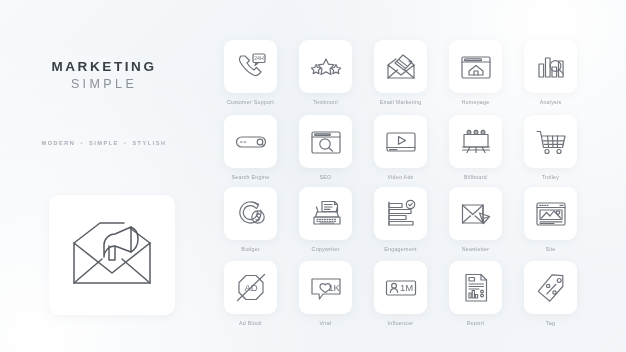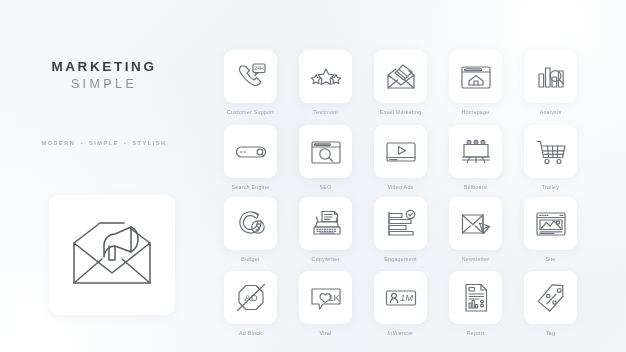--- a/index.html
+++ b/index.html
@@ -39,21 +39,21 @@
     box-shadow:0 2px 10px rgba(120,135,155,.09);
     display:flex;align-items:center;justify-content:center;
   }
 
   
   #grid{position:absolute;left:224px;top:40px;width:380px;height:280px;}
   .cell{position:absolute;width:53px;}
   .tile{
     width:53px;height:53px;background:#ffffff;border-radius:9px;
     box-shadow:0 2px 8px rgba(120,135,155,.085);
-    display:flex;align-items:center;justify-content:center;margin-top:10px;
+    display:flex;align-items:center;justify-content:center;
   }
   .tile svg{display:block;}
   .caption{
     margin-top:6px;width:53px;text-align:center;
     font-size:5.3px;font-weight:400;color:#9aa0a8;letter-spacing:.25px;
     white-space:nowrap;
   }
   .caption.wide{width:80px;margin-left:-13.5px;}
 </style>
 </head>
@@ -358,21 +358,21 @@
           <svg width="34" height="34" viewBox="0 0 34 34" fill="none" stroke="#6e737b" stroke-width="1.2" stroke-linecap="round" stroke-linejoin="round">
             <path d="M3 8 L31 8 L31 23 L14 23 L10.5 28 L10 23 L3 23 Z"></path>
             <path d="M11 15.8 C11 13.9 12.4 12.6 14 12.6 C15 12.6 15.8 13.1 16.3 13.9 C16.8 13.1 17.6 12.6 18.6 12.6 C20.2 12.6 21.6 13.9 21.6 15.8 C21.6 18.4 16.3 21.4 16.3 21.4 C16.3 21.4 11 18.4 11 15.8 Z"></path>
             <text x="25" y="19.6" font-family="'Liberation Sans',sans-serif" font-size="9.5" fill="#6e737b" stroke="none" text-anchor="middle">1K</text>
           </svg>
         </span>
       </div>
       <div class="caption">Viral</div>
     </div>
 
-    <div class="cell" style="left:150px;top:221px;font-style:italic;">
+    <div class="cell" style="left:150px;top:221px;">
       <div class="tile">
         <span>
           <svg width="34" height="34" viewBox="0 0 34 34" fill="none" stroke="#6e737b" stroke-width="1.2" stroke-linecap="round" stroke-linejoin="round">
             <rect x="2.5" y="10" width="29" height="14" rx="1.2"></rect>
             <circle cx="10" cy="14.8" r="2.4"></circle>
             <path d="M6.3 21.5 C6.6 18.8 8.2 17.6 10 17.6 C11.8 17.6 13.4 18.8 13.7 21.5"></path>
             <text x="22.5" y="20.4" font-family="'Liberation Sans',sans-serif" font-size="9.5" fill="#6e737b" stroke="none" text-anchor="middle">1M</text>
           </svg>
         </span>
       </div>

